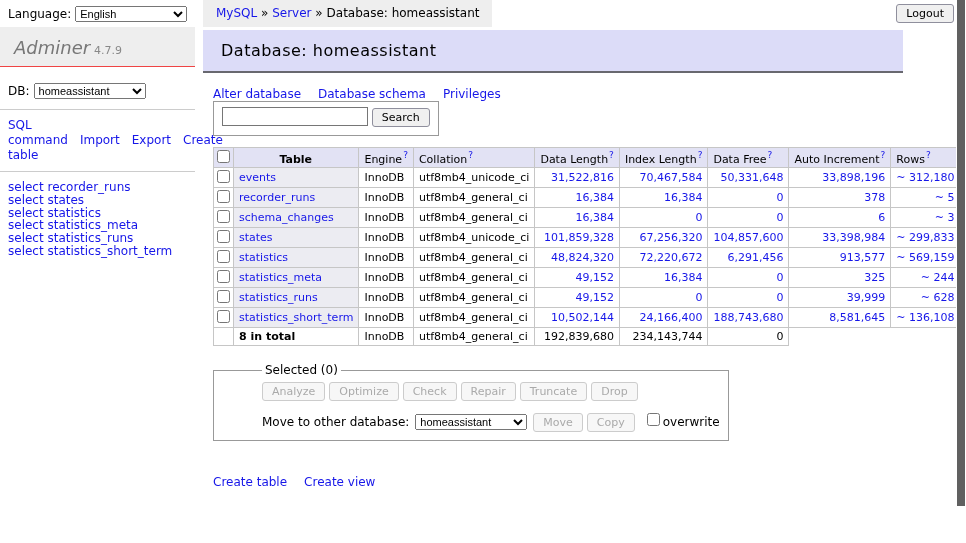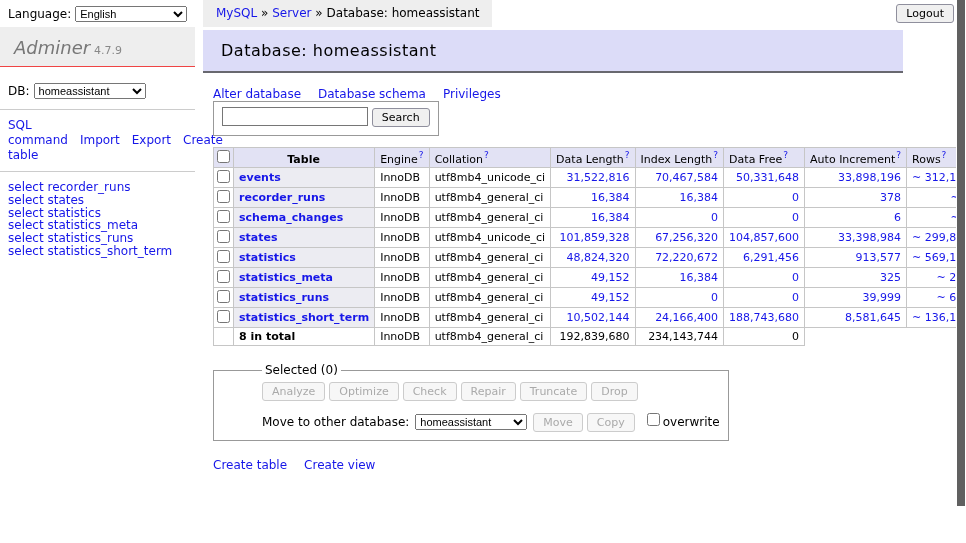--- a/index.html
+++ b/index.html
@@ -56,38 +56,38 @@
 
   
   table{border-collapse:collapse;margin-top:11px;font-size:11px;}
   th,td{border:1px solid var(--cellborder);padding:2px 5px;height:17px;white-space:nowrap;}
   thead .h-col{background:var(--head_bg);font-weight:normal;text-align:left;}
   thead .h-name{font-weight:bold;text-align:center;min-width:120px;}
   thead .c-check{background:var(--head_bg);}
   tbody th.c-name{background:var(--th_bg);text-align:left;}
   .c-check{width:19px;text-align:center;padding:1px 2px;}
   .c-check input{margin:1px;}
-  .tbl-link{font-weight:bold;margin-top:37px;}
+  .tbl-link{font-weight:normal;margin-top:37px;}
   .c-num{text-align:right;min-width:58px;}
   .c-num a{display:block;}
   .c-plain{text-align:left;}
   .c-total{font-weight:bold;}
   .c-black{color:#000;}
   .help{font-size:9px;vertical-align:super;margin-left:1px;}
   .nb{border:none;background:transparent;}
 
   
   #selected-fs{margin-top:17px;padding-left:48px;}
   .btn-row .btn{margin-right:4px;}
   .move-row{margin-top:9px;}
   .move-row select{width:112px;font-size:11px;margin:0 6px;}
   .move-row .btn{margin-right:4px;}
   .move-row label{margin-left:4px;}
 
-  .bottom-links{margin:17px 0 0;}
+  .bottom-links{margin:34px 0 0;}
   .bottom-links a{margin-right:17px;}
 
   
   #vscroll-track{position:fixed;top:0;right:0;width:10px;height:543px;background:#fff;}
   #vscroll-thumb{position:absolute;top:0;right:1px;width:8px;height:506px;background:var(--scrollbar);}
 </style>
 </head>
 <body>
 
 <div id="lang">

